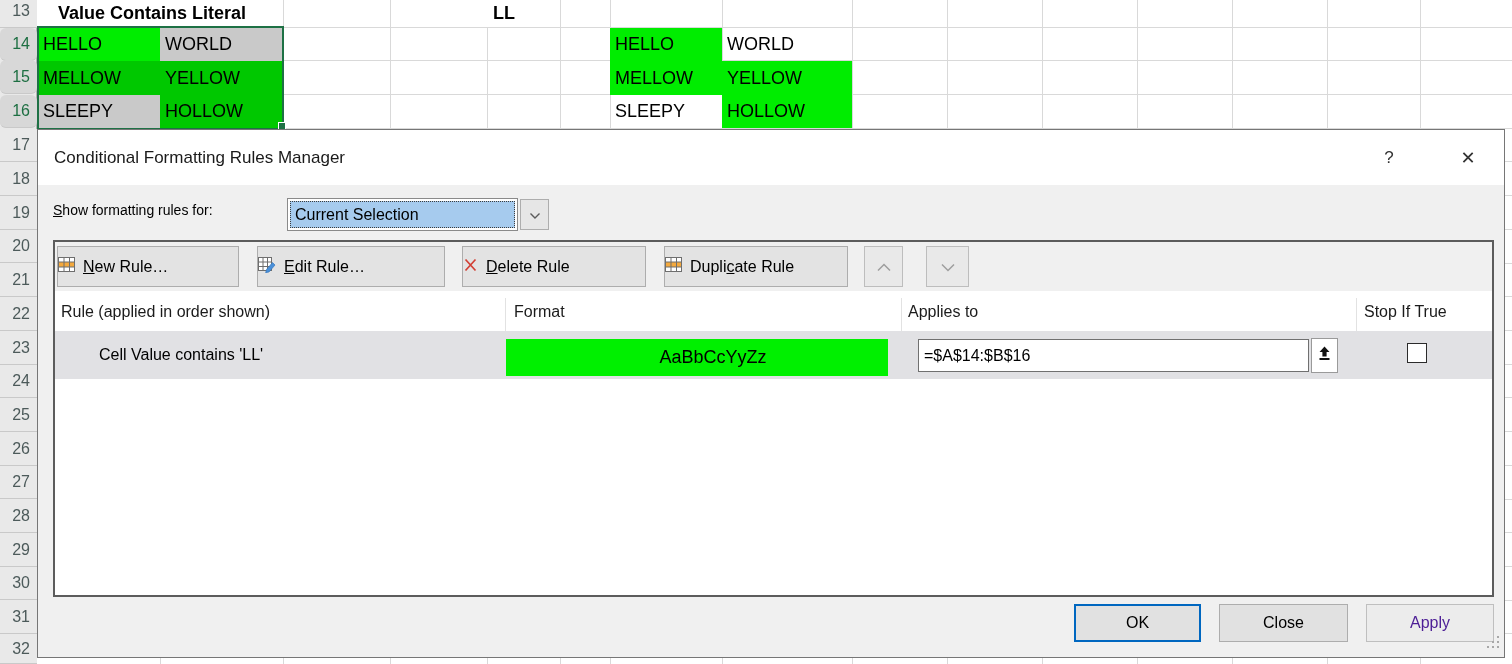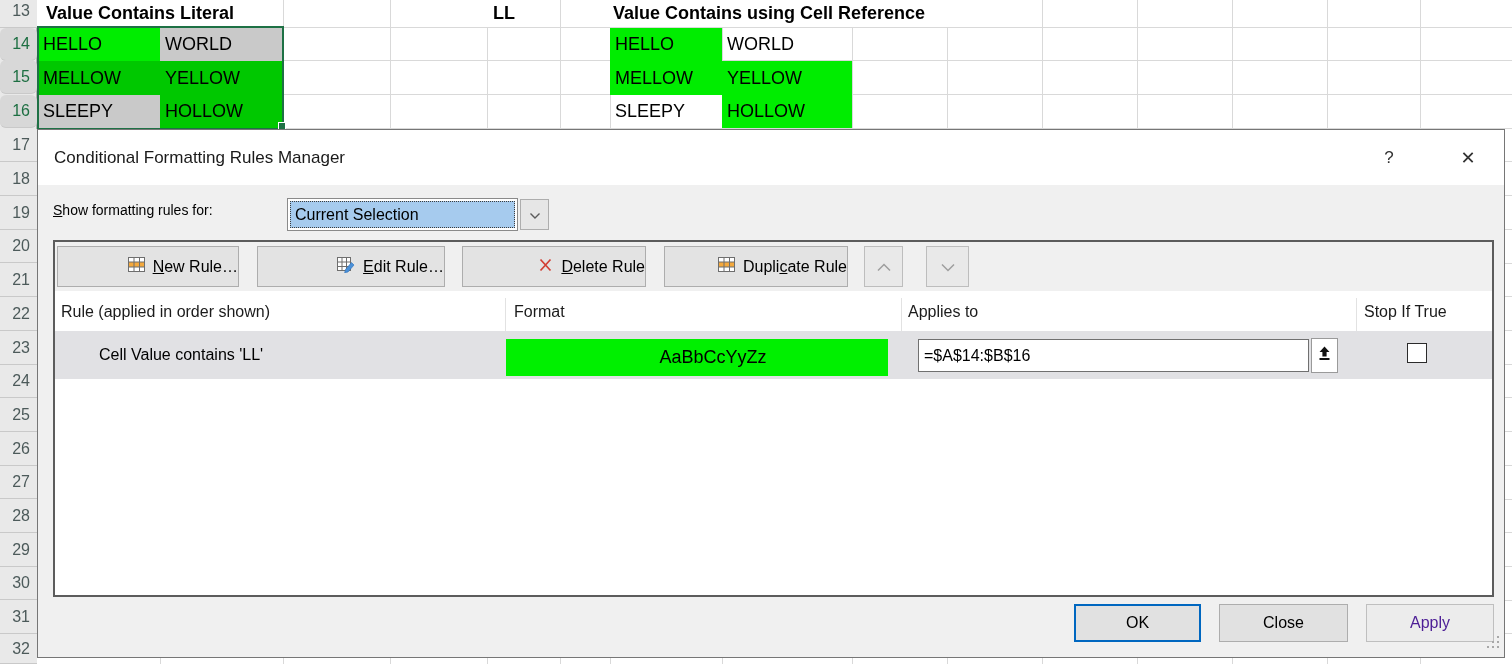--- a/index.html
+++ b/index.html
@@ -10,21 +10,21 @@
   .sheet { position:absolute; inset:0; background:#fff; }
   .hgrid { position:absolute; left:37px; right:0; top:-6px; height:700px;
            background:repeating-linear-gradient(to bottom, transparent 0, transparent 32.7px, #d9d9d9 32.7px, #d9d9d9 33.7px); }
   .vline { position:absolute; top:0; width:1px; height:664px; background:#d9d9d9; }
   .rh-strip { position:absolute; left:0; top:0; width:37px; height:664px; background:#e9e9e9; border-right:1px solid #b2b2b2; }
   .rh { position:absolute; left:0; width:37px; height:34px; display:flex; align-items:center; justify-content:flex-end;
         padding-right:7px; font-size:16px; color:#4c5a5a; border-bottom:1px solid #c9c9c9; background:#e9e9e9; }
   .rh.sel { background:#d8d8d8; color:#1d6f42;border-radius:6px; }
   .cell { position:absolute; display:flex; align-items:center; padding-left:5px; font-size:18px; color:#000; overflow:hidden; }
   .hdr13 { position:absolute; top:0; height:27px; display:flex; align-items:center; font-weight:bold; font-size:18px;
-           color:#000; background:#fff; padding-left:8px; white-space:nowrap; overflow:hidden; }
+           color:#000; background:#fff; padding-left:20px; white-space:nowrap; overflow:hidden; }
   .cA{left:38px;width:122px} .cB{left:160px;width:123px} .cG{left:610px;width:112px} .cH{left:722px;width:130px}
   .rw14{top:28px;height:33px} .rw15{top:61px;height:34px} .rw16{top:95px;height:33px}
   .sel-rect { position:absolute; left:37px; top:26px; width:247px; height:104px; border:2px solid #1e7145; pointer-events:none; }
   .fill-handle { position:absolute; left:278px; top:122px; width:8px; height:8px; background:#1e7145; border:1px solid #fff; }
 
   
   .dialog { position:absolute; left:37px; top:129px; width:1468px; height:529px; background:#f0f0f0;
             border:1px solid #767676; z-index:10; }
   .titlebar { position:absolute; left:0; top:0; width:100%; height:55px; background:#fff; }
   .dlg-title { position:absolute; left:16px; top:18px; font-size:17px; color:#1a1a1a; }
@@ -36,21 +36,21 @@
   .combo { position:absolute; left:249px; top:68px; width:300px; height:34px; }
   .combo-box { position:absolute; left:0; top:0; width:231px; height:33px; background:#fff; border:1px solid #8a8a8a; }
   .combo-selfill { position:absolute; inset:2px; background:#a6cbee; border:1px dotted #3c3c3c;
                    display:flex; align-items:center; padding-left:4px; font-size:16px; color:#000; }
   .combo-arrow { position:absolute; left:233px; top:1px; width:29px; height:31px; background:#e6e6e6;
                  border:1px solid #adadad; display:flex; align-items:center; justify-content:center; }
 
   .panel { position:absolute; left:15px; top:110px; width:1441px; height:357px; border:2px solid #5c5c5c; background:#fff; }
   .toolbar { position:absolute; left:0; top:0; right:0; height:49px; background:#f0f0f0; }
   .tbtn { position:absolute; top:4px; height:41px; background:#e3e3e3; border:1px solid #adadad;
-          display:flex; align-items:center; justify-content:flex-end; gap:8px; font-size:16px; color:#000; }
+          display:flex; align-items:center; justify-content:flex-start; gap:8px; font-size:16px; color:#000; }
   .movebtn { position:absolute; top:4px; height:41px; background:#e9e9e9; border:1px solid #bdbdbd;
              display:flex; align-items:center; justify-content:center; }
   .col-h { position:absolute; top:61px; font-size:16px; color:#1b1b1b; }
   .col-sep { position:absolute; top:56px; height:33px; width:1px; background:#e2e2e2; }
   .rule-row { position:absolute; left:0; top:89px; right:0; height:48px; background:#e1e1e4; }
   .rule-name { position:absolute; left:44px; top:0; height:48px; display:flex; align-items:center; font-size:16px; color:#000; }
   .swatch { position:absolute; left:451px; top:8px; width:382px; height:37px; display:flex; align-items:center;
             justify-content:center; font-size:18px; color:#000;padding-left:32px; }
   .applies-input { position:absolute; left:863px; top:8px; width:391px; height:33px; border:1px solid #707070;
                    background:#fff; font-size:16px; font-family:"Liberation Sans",sans-serif; padding-left:5px; color:#000; }
@@ -101,21 +101,20 @@
   <div class="rh" style="top:432px">26</div>
   <div class="rh" style="top:466px;height:33px">27</div>
   <div class="rh" style="top:499px">28</div>
   <div class="rh" style="top:533px">29</div>
   <div class="rh" style="top:567px;height:33px">30</div>
   <div class="rh" style="top:600px">31</div>
   <div class="rh" style="top:634px;height:30px">32</div>
 
   <div class="hdr13" style="left:38px;width:244px">Value Contains Literal</div>
   <div class="hdr13" style="left:487px;width:72px;padding-left:6px">LL</div>
-  <div class="hdr13" style="left:610px;width:360px;padding-left:3px">Value Contains using Cell Reference</div>
 
   <div class="cell cA rw14" style="background: rgb(0, 237, 0);">HELLO</div>
   <div class="cell cB rw14" style="background: rgb(201, 201, 201);">WORLD</div>
   <div class="cell cA rw15" style="background: rgb(0, 200, 0);">MELLOW</div>
   <div class="cell cB rw15" style="background: rgb(0, 200, 0);">YELLOW</div>
   <div class="cell cA rw16" style="background: rgb(201, 201, 201);">SLEEPY</div>
   <div class="cell cB rw16" style="background: rgb(0, 200, 0);">HOLLOW</div>
 
   <div class="cell cG rw14" style="background: rgb(0, 237, 0);">HELLO</div>
   <div class="cell cH rw14" style="background: transparent;">WORLD</div>

